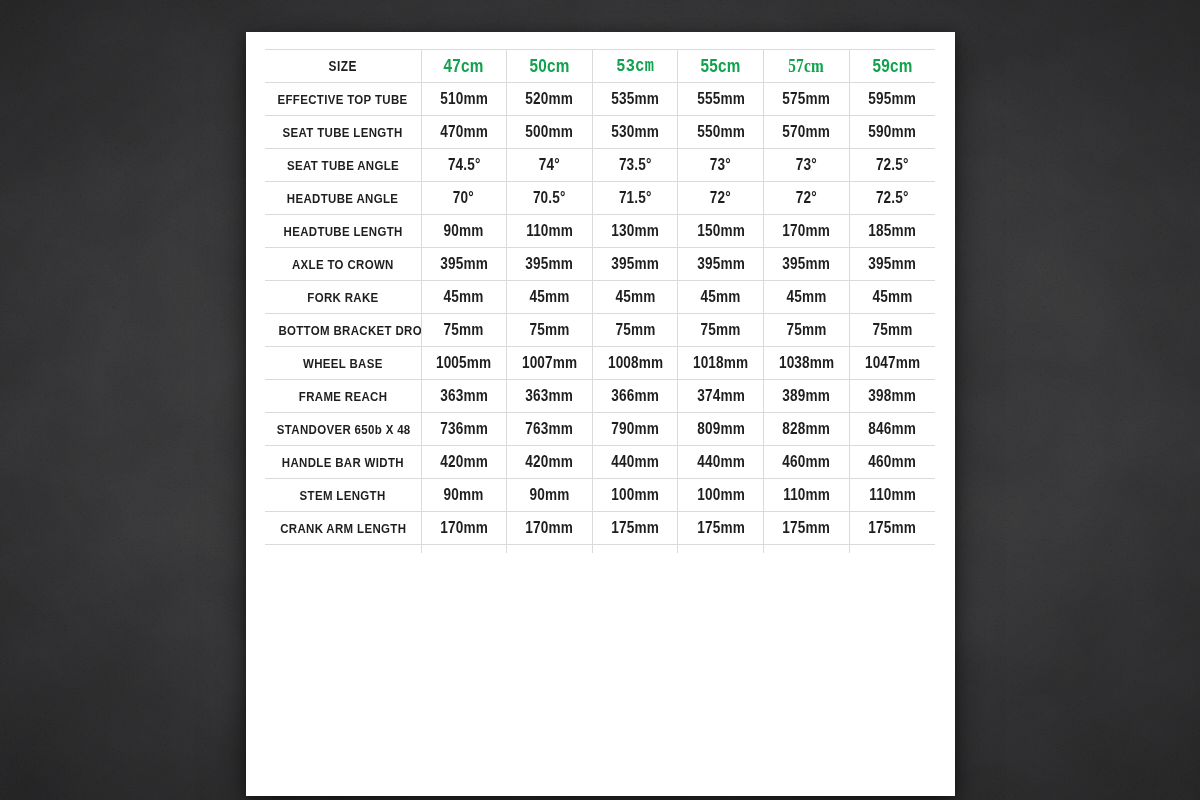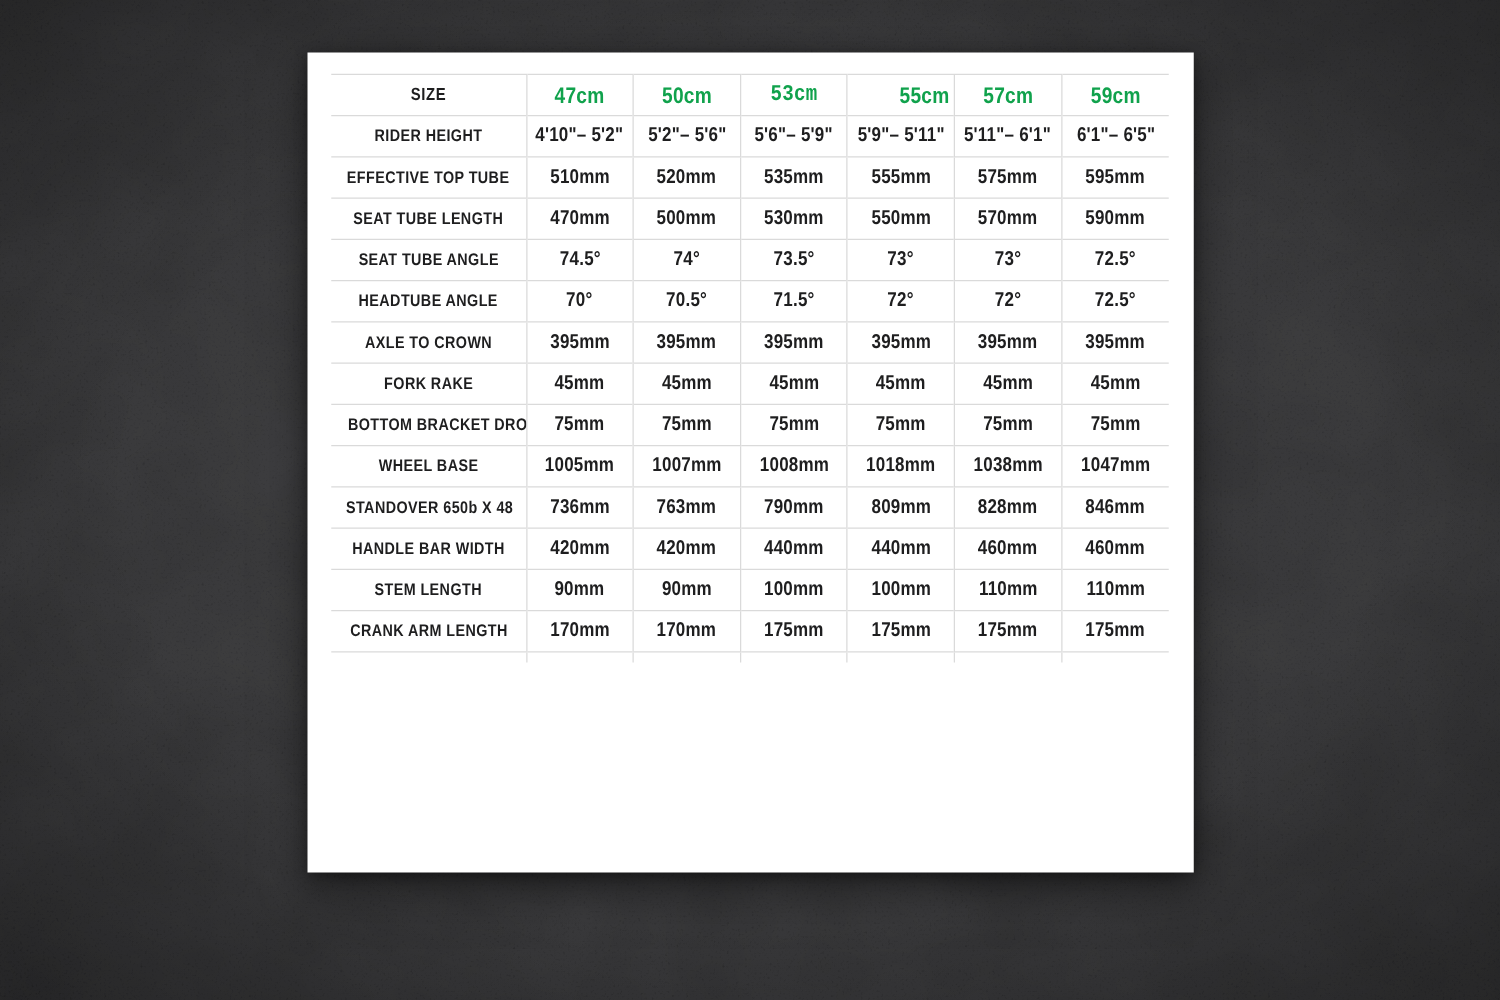--- a/index.html
+++ b/index.html
@@ -4,21 +4,21 @@
 <style>
   * { margin:0; padding:0; box-sizing:border-box; }
   html,body { width:1200px; height:800px; overflow:hidden; font-family:"Liberation Sans","DejaVu Sans",sans-serif; }
 
   .bg { position:absolute; inset:0; width:1200px; height:800px;
         background: radial-gradient(ellipse 1000px 650px at 50% 45%, #37373a 0%, #2d2d2f 55%, #222224 100%); }
   .bg svg { position:absolute; inset:0; display:block; }
   .vignette { position:absolute; inset:0;
         background: radial-gradient(ellipse 900px 620px at 50% 50%, rgba(0,0,0,0) 55%, rgba(0,0,0,0.28) 100%); }
 
-  .card { position:absolute; left:246px; top:42px; width:709px; height:656px; background:#ffffff;
+  .card { position:absolute; left:246px; top:32px; width:709px; height:764px; background:#ffffff;
           box-shadow: 0 10px 34px rgba(0,0,0,0.5), 0 3px 10px rgba(0,0,0,0.35); }
 
   table.geo { position:absolute; left:19px; top:17px; width:670px; border-collapse:collapse; table-layout:fixed; }
   col.c-label { width:156px; }
   col.c-val   { width:85.66px; }
 
   .geo th, .geo td { height:33px; vertical-align:middle; text-align:center;
                      border-top:1px solid #dadada; font-weight:bold; color:#1e1e1f; white-space:nowrap; overflow:hidden; }
   .geo .val-cell, .geo .size-cell { border-left:1px solid #dadada; }
 
@@ -64,37 +64,26 @@
         <col class="c-val">
     </colgroup>
     <thead>
       <tr id="headerRow">
         <th class="label-cell size-header-label">
           <span class="cnd">SIZE</span>
         </th>
       <th class="size-cell" style="color: rgb(16, 162, 76);"><span class="cnd">47cm</span></th>
           <th class="size-cell" style="color: rgb(16, 162, 76);"><span class="cnd">50cm</span></th>
           <th class="size-cell" style="color: rgb(16, 162, 76); font-family: Liberation Mono, monospace;"><span class="cnd">53cm</span></th>
-          <th class="size-cell" style="color: rgb(16, 162, 76); text-align: right;"><span class="cnd">55cm</span></th>
-          <th class="size-cell" style="color: rgb(16, 162, 76);"><span class="cnd">57cm</span></th>
+          <th class="size-cell" style="color: rgb(16, 162, 76);"><span class="cnd">55cm</span></th>
+          <th class="size-cell" style="color: rgb(16, 162, 76); font-family: Liberation Serif, serif;"><span class="cnd">57cm</span></th>
           <th class="size-cell" style="color: rgb(16, 162, 76);"><span class="cnd">59cm</span></th>
         </tr>
     </thead>
     <tbody id="specBody">
-        <tr>
-    <th class="label-cell">
-      <span class="cnd">RIDER HEIGHT</span>
-    </th>
-  <td class="val-cell"><span class="cnd">4'10"– 5'2"</span></td>
-          <td class="val-cell"><span class="cnd">5'2"– 5'6"</span></td>
-          <td class="val-cell"><span class="cnd">5'6"– 5'9"</span></td>
-          <td class="val-cell"><span class="cnd">5'9"– 5'11"</span></td>
-          <td class="val-cell"><span class="cnd">5'11"– 6'1"</span></td>
-          <td class="val-cell"><span class="cnd">6'1"– 6'5"</span></td>
-        </tr>
         <tr>
     <th class="label-cell">
       <span class="cnd">EFFECTIVE TOP TUBE</span>
     </th>
   <td class="val-cell"><span class="cnd">510mm</span></td>
           <td class="val-cell"><span class="cnd">520mm</span></td>
           <td class="val-cell"><span class="cnd">535mm</span></td>
           <td class="val-cell"><span class="cnd">555mm</span></td>
           <td class="val-cell"><span class="cnd">575mm</span></td>
           <td class="val-cell"><span class="cnd">595mm</span></td>
@@ -127,20 +116,31 @@
     </th>
   <td class="val-cell"><span class="cnd">70°</span></td>
           <td class="val-cell"><span class="cnd">70.5°</span></td>
           <td class="val-cell"><span class="cnd">71.5°</span></td>
           <td class="val-cell"><span class="cnd">72°</span></td>
           <td class="val-cell"><span class="cnd">72°</span></td>
           <td class="val-cell"><span class="cnd">72.5°</span></td>
         </tr>
         <tr>
     <th class="label-cell">
+      <span class="cnd">HEADTUBE LENGTH</span>
+    </th>
+  <td class="val-cell"><span class="cnd">90mm</span></td>
+          <td class="val-cell"><span class="cnd">110mm</span></td>
+          <td class="val-cell"><span class="cnd">130mm</span></td>
+          <td class="val-cell"><span class="cnd">150mm</span></td>
+          <td class="val-cell"><span class="cnd">170mm</span></td>
+          <td class="val-cell"><span class="cnd">185mm</span></td>
+        </tr>
+        <tr>
+    <th class="label-cell">
       <span class="cnd">AXLE TO CROWN</span>
     </th>
   <td class="val-cell"><span class="cnd">395mm</span></td>
           <td class="val-cell"><span class="cnd">395mm</span></td>
           <td class="val-cell"><span class="cnd">395mm</span></td>
           <td class="val-cell"><span class="cnd">395mm</span></td>
           <td class="val-cell"><span class="cnd">395mm</span></td>
           <td class="val-cell"><span class="cnd">395mm</span></td>
         </tr>
         <tr>
@@ -171,20 +171,31 @@
     </th>
   <td class="val-cell"><span class="cnd">1005mm</span></td>
           <td class="val-cell"><span class="cnd">1007mm</span></td>
           <td class="val-cell"><span class="cnd">1008mm</span></td>
           <td class="val-cell"><span class="cnd">1018mm</span></td>
           <td class="val-cell"><span class="cnd">1038mm</span></td>
           <td class="val-cell"><span class="cnd">1047mm</span></td>
         </tr>
         <tr>
     <th class="label-cell">
+      <span class="cnd">FRAME REACH</span>
+    </th>
+  <td class="val-cell"><span class="cnd">363mm</span></td>
+          <td class="val-cell"><span class="cnd">363mm</span></td>
+          <td class="val-cell"><span class="cnd">366mm</span></td>
+          <td class="val-cell"><span class="cnd">374mm</span></td>
+          <td class="val-cell"><span class="cnd">389mm</span></td>
+          <td class="val-cell"><span class="cnd">398mm</span></td>
+        </tr>
+        <tr>
+    <th class="label-cell">
       <span class="cnd">STANDOVER 650b X 48</span>
     </th>
   <td class="val-cell"><span class="cnd">736mm</span></td>
           <td class="val-cell"><span class="cnd">763mm</span></td>
           <td class="val-cell"><span class="cnd">790mm</span></td>
           <td class="val-cell"><span class="cnd">809mm</span></td>
           <td class="val-cell"><span class="cnd">828mm</span></td>
           <td class="val-cell"><span class="cnd">846mm</span></td>
         </tr>
         <tr>

